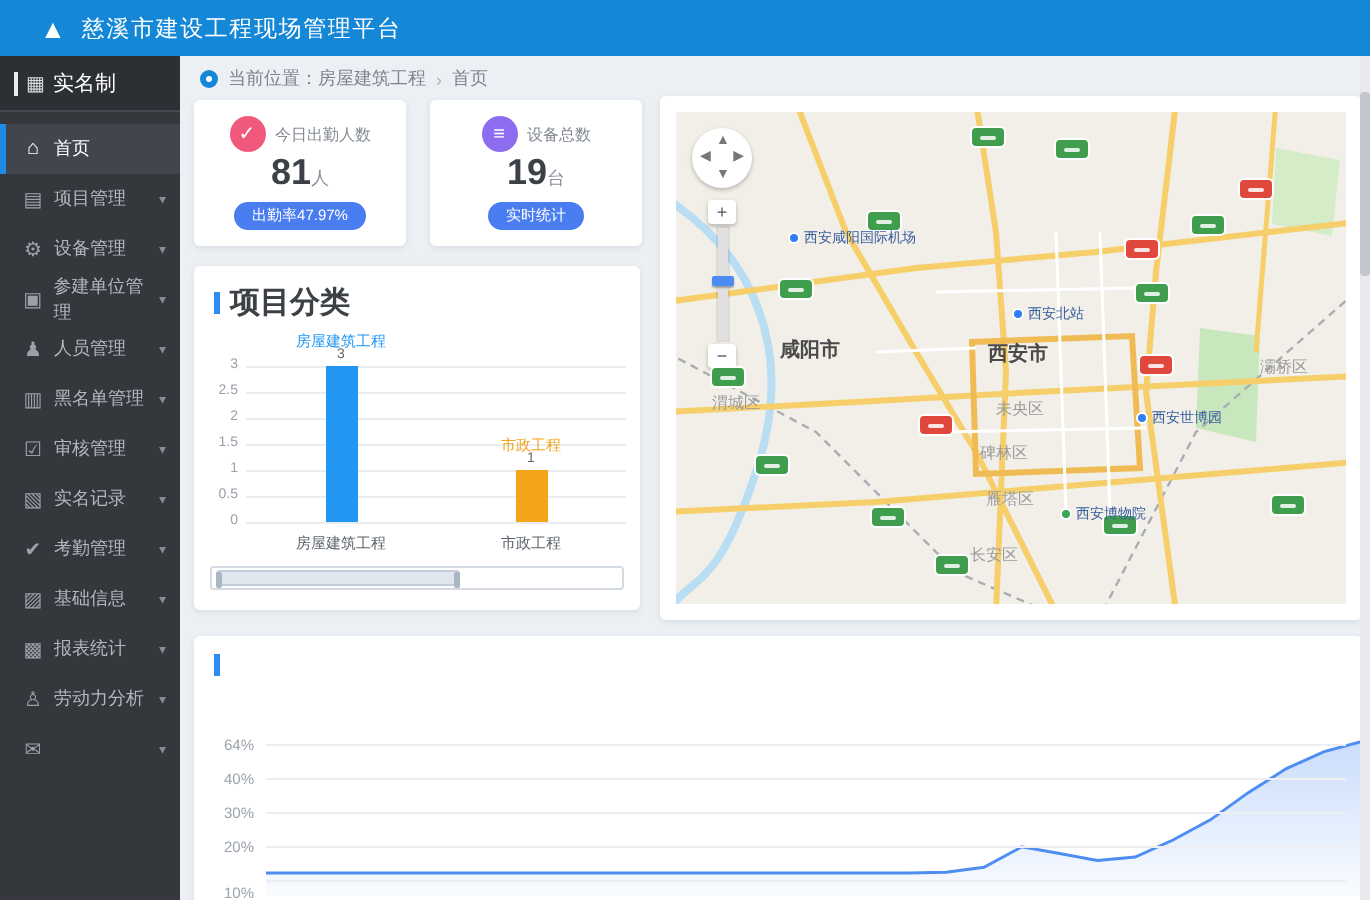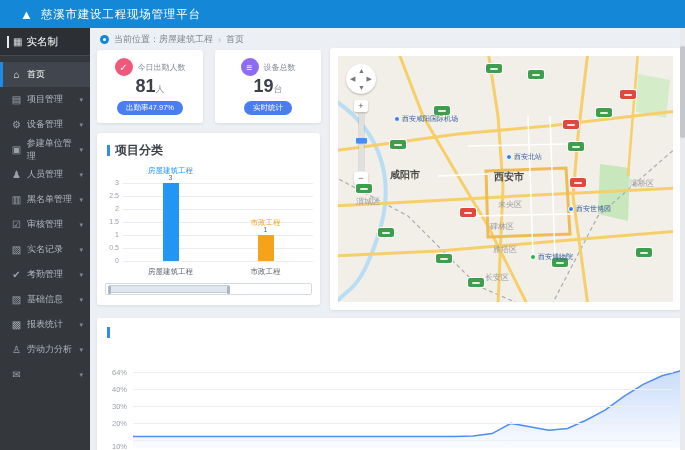--- a/index.html
+++ b/index.html
@@ -33,21 +33,21 @@
     font-size:9px; color:#7d848d; }
   .pin { width:9px; height:9px; border-radius:50%; background:#1487d6; position:relative; margin-right:5px; }
   .pin::after { content:""; position:absolute; left:3px; top:3px; width:3px; height:3px;
     background:#fff; border-radius:50%; }
   .breadcrumb .sep { margin:0 5px; color:#aab0b8; }
 
   
   .card { position:absolute; background:#fff; border-radius:3px; box-shadow:0 1px 3px rgba(30,50,80,.10); }
   .card-title-row { display:flex; align-items:center; padding:9px 0 0 10px; }
   .accent { width:3px; height:11px; background:#2d8cf0; margin-right:5px; }
-  .card-title { font-size:12px; color:#3c4148; font-weight:bold; }
+  .card-title { font-size:15px; color:#3c4148; font-weight:bold; }
 
   
   #stats-row { position:absolute; left:97px; top:50px; width:224px; display:flex; gap:12px; }
   .stat-card { width:106px; height:73px; background:#fff; border-radius:3px;
     box-shadow:0 1px 3px rgba(30,50,80,.10); display:flex; flex-direction:column;
     align-items:center; justify-content:center; }
   .stat-head { display:flex; align-items:center; gap:5px; }
   .stat-icon { width:18px; height:18px; border-radius:50%; color:#fff; font-size:10px;
     display:flex; align-items:center; justify-content:center; }
   .stat-label { font-size:8px; color:#848b94; }

